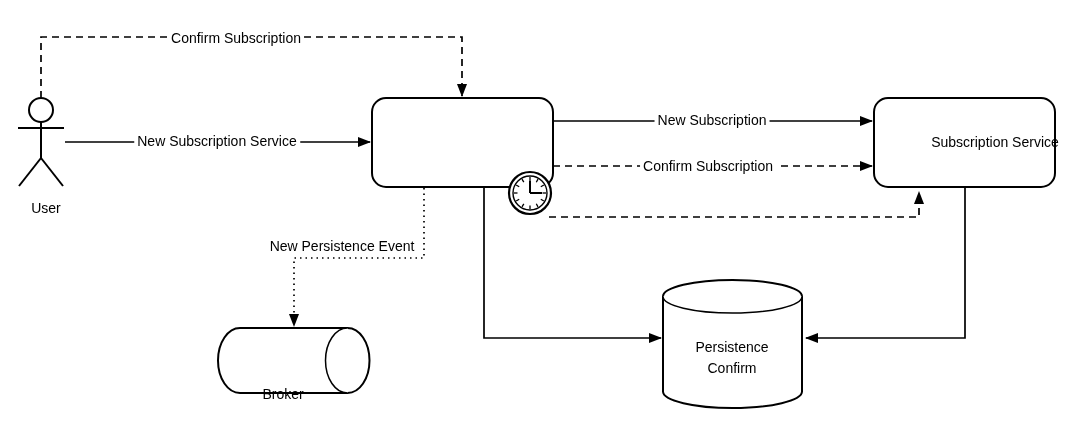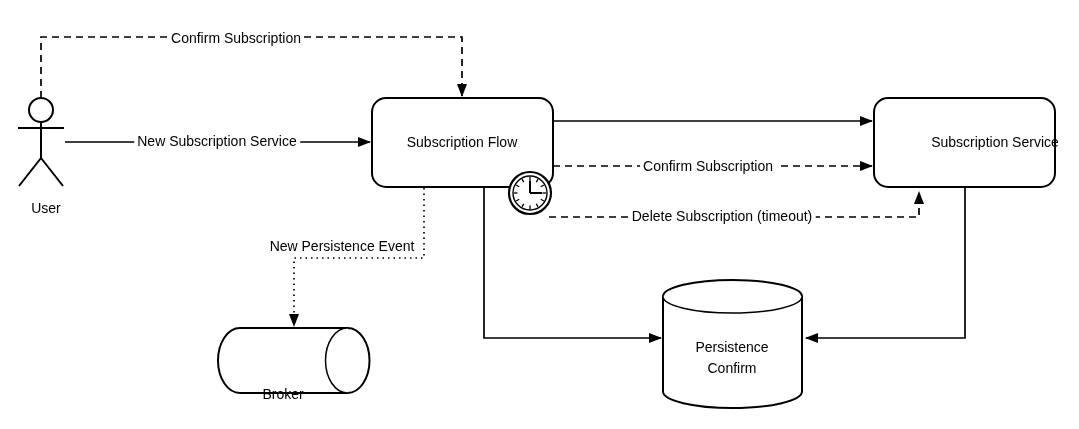--- a/index.html
+++ b/index.html
@@ -130,32 +130,31 @@
       </g>
       <g stroke="#000000" stroke-width="2">
         <line x1="530" y1="193" x2="530" y2="180.5"></line>
         <line x1="530" y1="193" x2="542" y2="193"></line>
       </g>
     </g>
   </svg>
 
   <div class="lbl" style="left:46px; top:208px;">User</div>
 
-  <div class="lbl" style="left:462px; top:142px;">Subscription Flow</div>
 
   <div class="lbl" style="left:964px; top:142px;margin-left:31px;">Subscription Service</div>
 
   <div class="lbl" style="left:283px; top:362px;margin-top:32px;">Broker</div>
 
   <div class="lbl wrap-lbl" style="left:732px; top:358px;">Persistence Confirm</div>
 
   <div class="lbl edge-lbl" style="left:236px; top:38px;">Confirm Subscription</div>
 
   <div class="lbl edge-lbl" style="left:217px; top:141px;">New Subscription Service</div>
 
+  <div class="lbl edge-lbl" style="left:712px; top:120px;">New Subscription</div>
 
   <div class="lbl edge-lbl" style="left:708px; top:166px;">Confirm Subscription</div>
 
-  <div class="lbl edge-lbl" style="left:722px; top:216px;">Delete Subscription (timeout)</div>
 
   <div class="lbl edge-lbl" style="left:342px; top:246px;">New Persistence Event</div>
 
 </div>
 
 </body></html>

